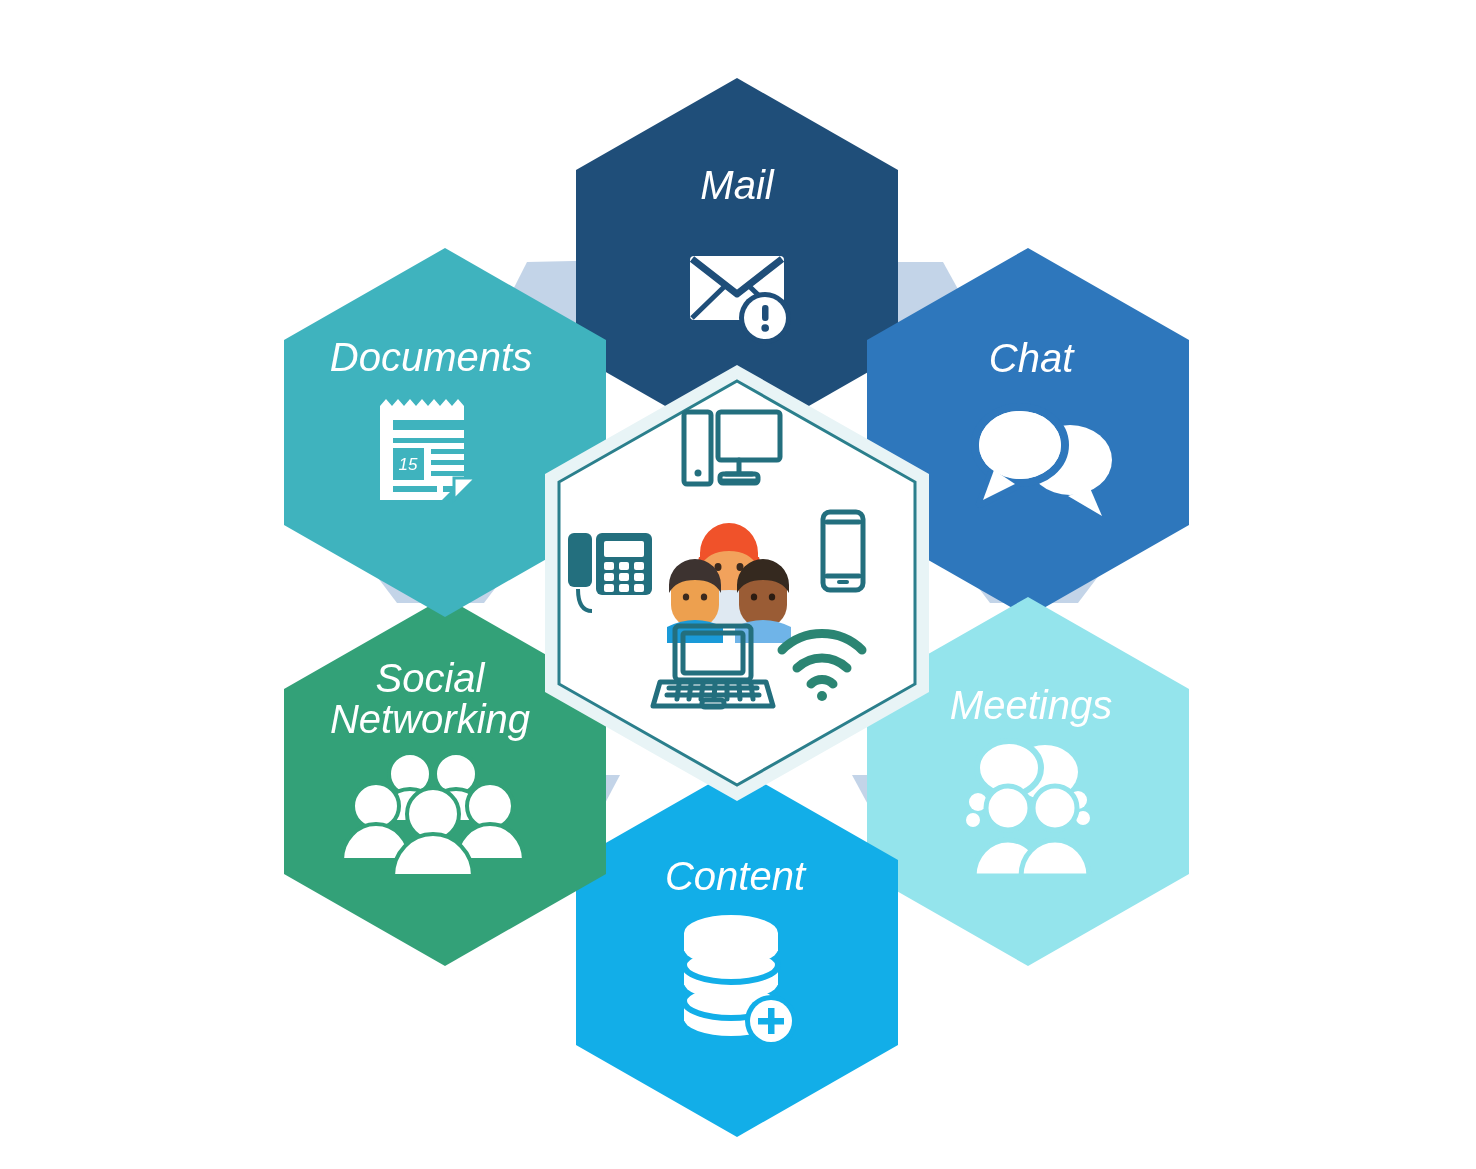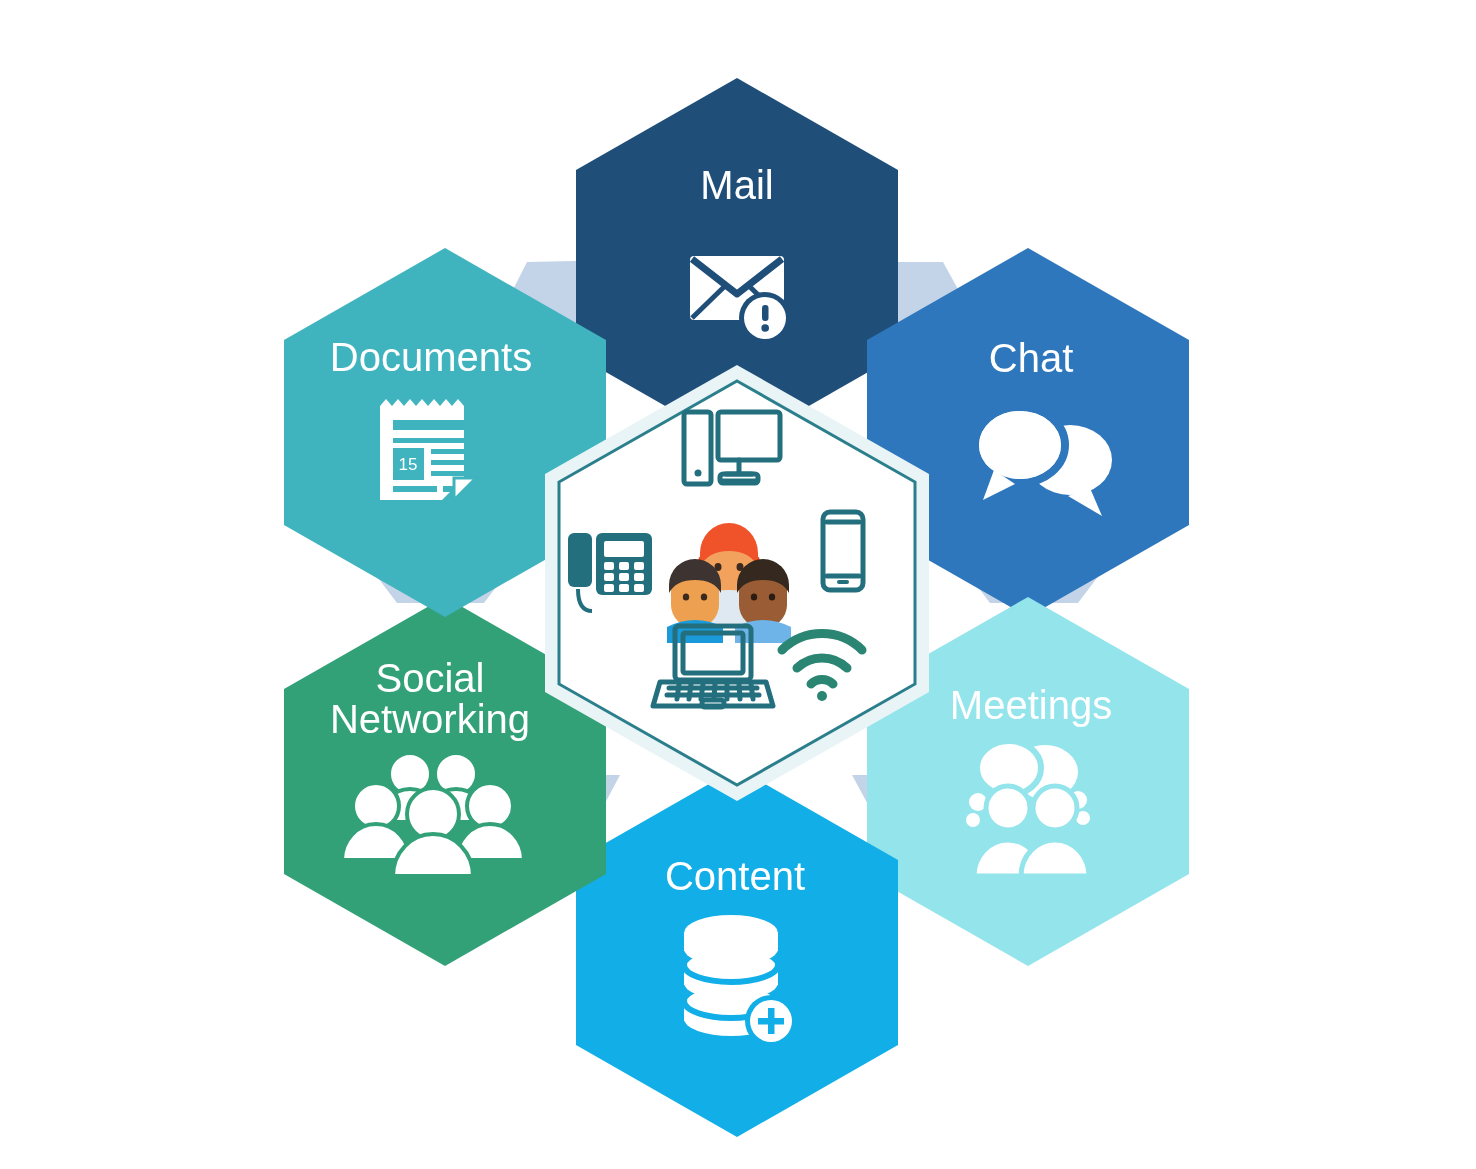--- a/index.html
+++ b/index.html
@@ -11,20 +11,21 @@
     width: 1476px;
     height: 1169px;
     font-family: "Liberation Sans", sans-serif;
     overflow: hidden;
   }
   #diagram-root {
     position: relative;
     width: 1476px;
     height: 1169px;
     background: #ffffff;
+    font-style: italic;
   }
   #hex-svg {
     position: absolute;
     left: 0;
     top: 0;
     width: 1476px;
     height: 1169px;
   }
   .hex-label {
     font-family: "Liberation Sans", sans-serif;

